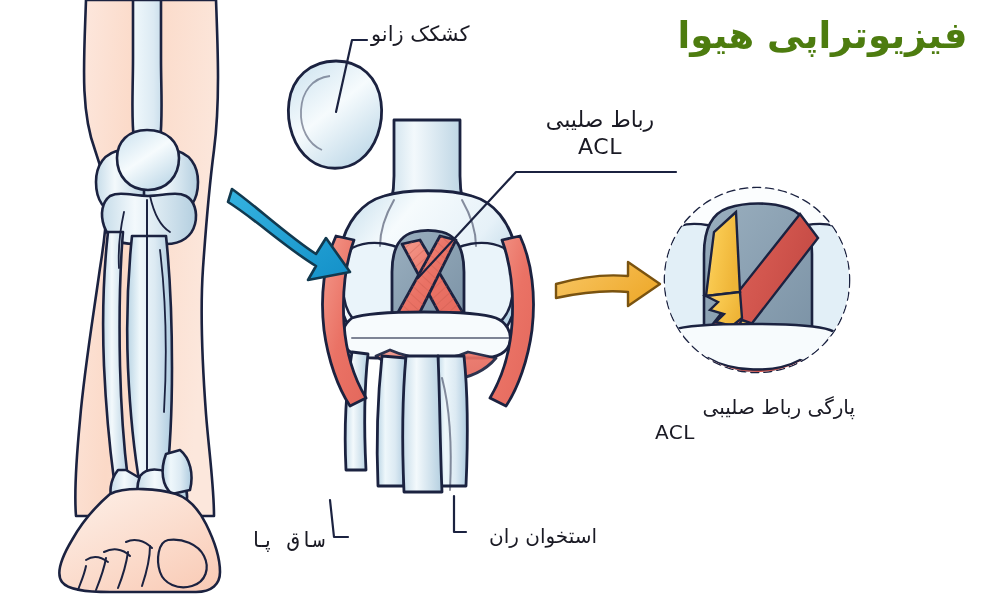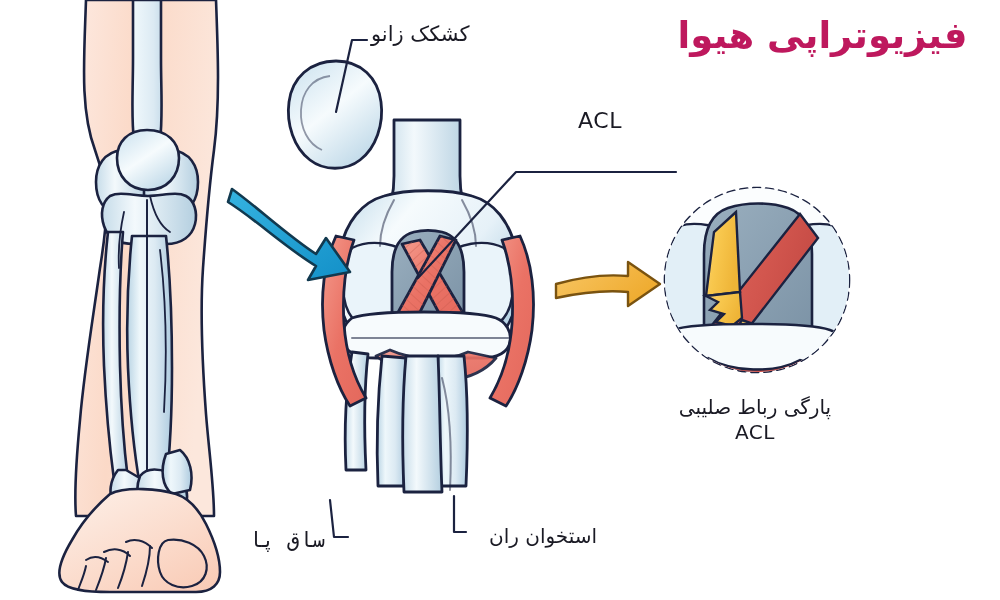--- a/index.html
+++ b/index.html
@@ -45,21 +45,20 @@
     left: 525px; top: 107px;
     font-size: 22px;
     width: 150px;
     text-align: center;
   }
   #lbl-acl .en { font-size: 22px; margin-top: 1px; }
   #lbl-tear {
     left: 655px; top: 396px;
     font-size: 20px;
     width: 200px;
-    text-align: center;
   }
   #lbl-tear .en { font-size: 20px; margin-top: 1px; }
   #lbl-shin {
     left: 249px; top: 530px;
     font-size: 21px;
     text-align: right;
     font-family: Liberation Mono, monospace;
   }
   #lbl-femur {
     left: 489px; top: 525px;
@@ -69,21 +68,21 @@
   #watermark {
     position: absolute;
     left: 655px; top: 14px;
     width: 335px;
     text-align: center;
     direction: rtl;
     unicode-bidi: bidi-override;
     white-space: nowrap;
     font-size: 37px;
     font-weight: bold;
-    color: #be185d;
+    color: #4d7c0f;
     font-family: "DejaVu Sans", "Liberation Sans", sans-serif;
   }
 </style>
 </head>
 <body>
 
 <div id="stage">
 
   <svg id="art" viewBox="0 0 1000 600">
     <defs>
@@ -329,20 +328,21 @@
       <path d="M348 537 L334 537 L330 500"></path>
       <path d="M466 532 L454 532 L454 496"></path>
     </g>
   </svg>
 
   <div class="lbl" id="lbl-patella">
     <span>کشکک زانو</span>
   </div>
 
   <div class="lbl" id="lbl-acl">
+    <span>رباط صلیبی</span>
     <span class="en">ACL</span>
   </div>
 
   <div class="lbl" id="lbl-tear">
     <span>پارگی رباط صلیبی</span>
     <span class="en">ACL</span>
   </div>
 
   <div class="lbl" id="lbl-shin">
     <span>ساق پا</span>

